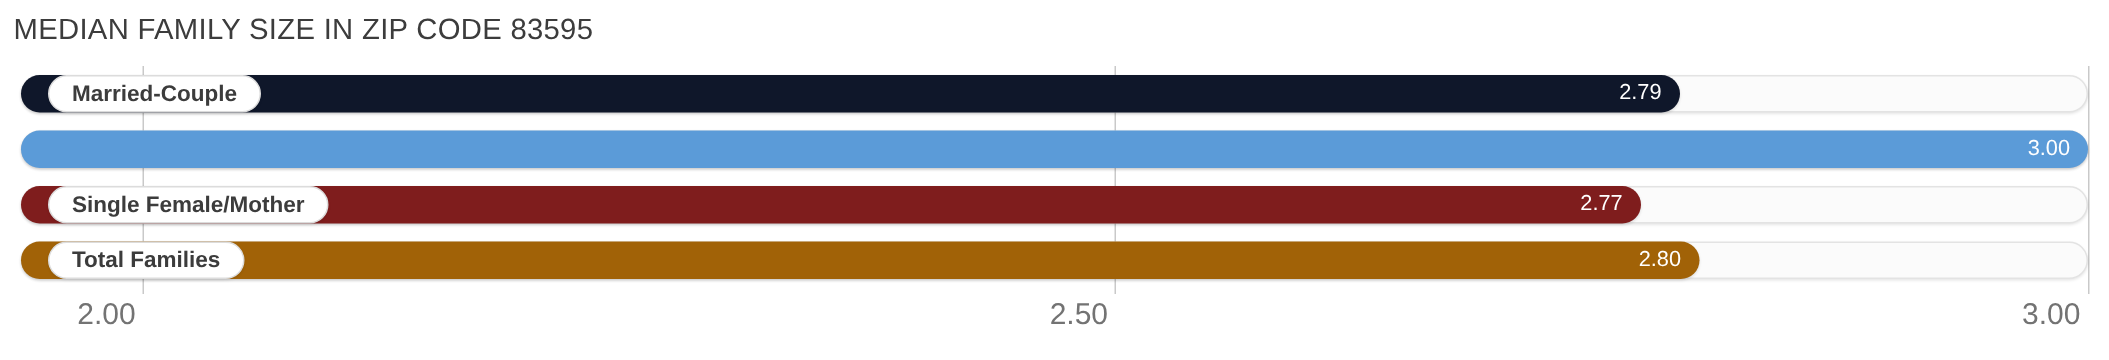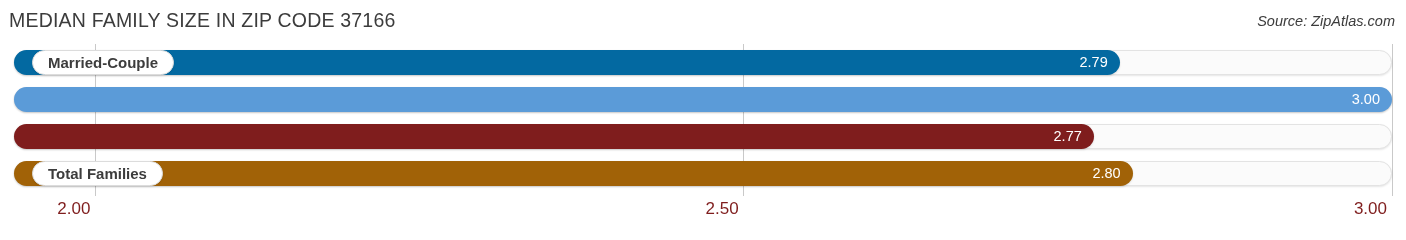--- a/index.html
+++ b/index.html
@@ -124,57 +124,57 @@
   #axis-area {
     position: absolute;
     left: 0;
     top: 196px;
     width: 1406px;
     height: 37px;
   }
   .axis-tick-label {
     position: absolute;
     top: 3px;
-    font-size: 17px;
-    color: #7f1d1d;
+    font-size: 20px;
+    color: #737373;
     white-space: nowrap;
     transform: translateX(-100%);
     padding-right: 5px;
   }
 </style>
 </head>
 <body>
 
 <div id="chart-header">
-  <div id="chart-title">MEDIAN FAMILY SIZE IN ZIP CODE 37166</div>
-  <div id="chart-source">Source: ZipAtlas.com</div>
+  <div id="chart-title">MEDIAN FAMILY SIZE IN ZIP CODE 83595</div>
 </div>
 
 <div id="plot-area">
     <div class="gridline" style="left: 94.9249px;"></div>
     <div class="gridline" style="left: 743.212px;"></div>
     <div class="gridline" style="left: 1391.5px;"></div>
     <div class="bar-row" style="top: 0px;">
       <div class="bar-track"></div>
-      <div class="bar-fill" style="width: 1105.72px; background: #0369a1;">
+      <div class="bar-fill" style="width: 1105.72px; background: #0f172a;">
         <span class="bar-value">2.79</span>
       </div>
       <div class="bar-label-pill">Married-Couple</div>
     </div>
     <div class="bar-row" style="top: 37px;">
       <div class="bar-track"></div>
       <div class="bar-fill" style="width: 1378px; background: rgb(91, 155, 216);">
         <span class="bar-value">3.00</span>
       </div>
     </div>
     <div class="bar-row" style="top: 74px;">
       <div class="bar-track"></div>
       <div class="bar-fill" style="width: 1079.79px; background: #7f1d1d;">
         <span class="bar-value">2.77</span>
       </div>
+      <div class="bar-label-pill">Single Female/Mother</div>
     </div>
     <div class="bar-row" style="top: 111px;">
       <div class="bar-track"></div>
       <div class="bar-fill" style="width: 1118.68px; background: #a16207;">
         <span class="bar-value">2.80</span>
       </div>
       <div class="bar-label-pill">Total Families</div>
     </div>
   </div>
 

